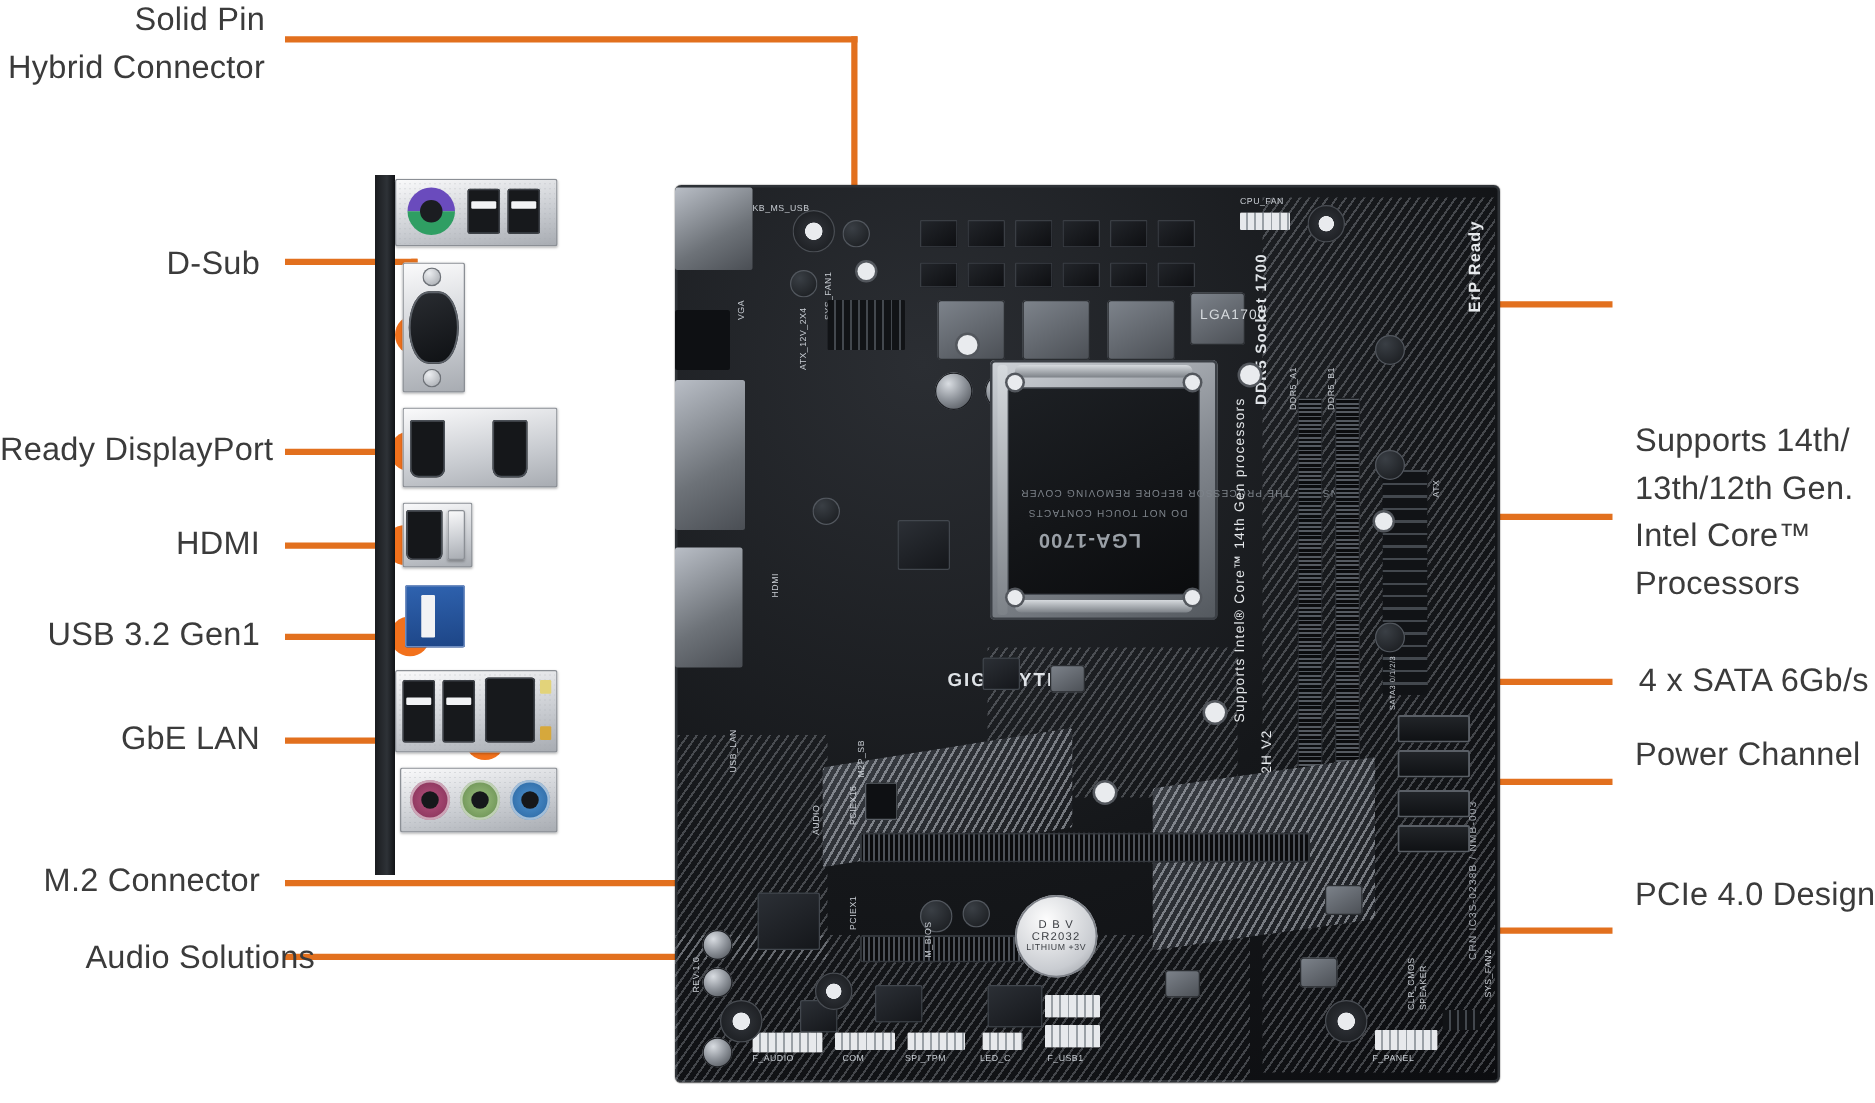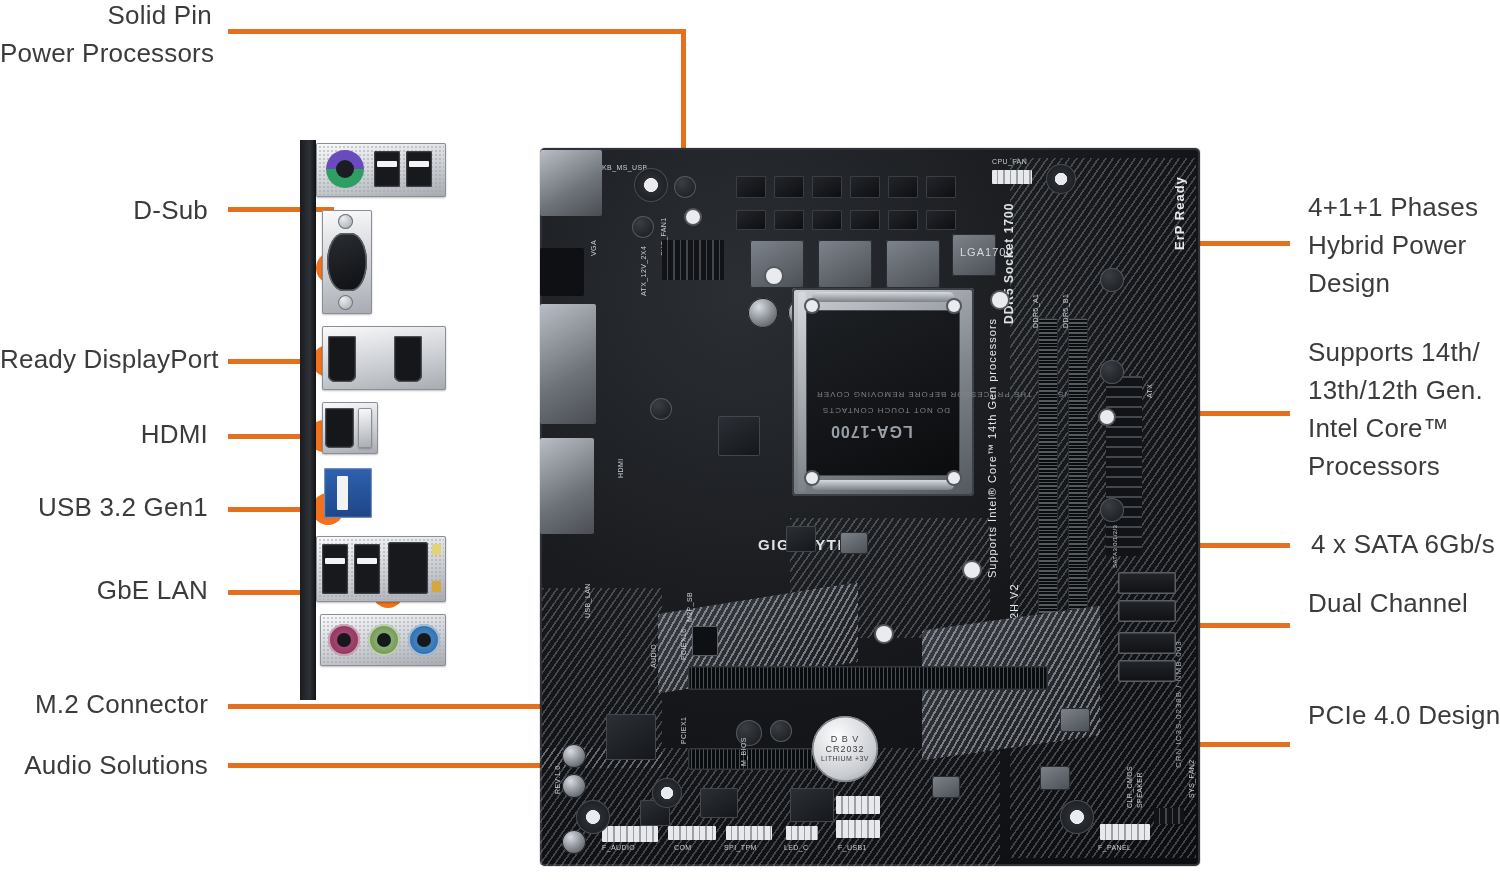--- a/index.html
+++ b/index.html
@@ -380,28 +380,27 @@
 
       <div class="cap" style="left:22px;top:596px;width:24px;height:24px;"></div>
       <div class="cap" style="left:22px;top:626px;width:24px;height:24px;"></div>
       <div class="cap" style="left:22px;top:682px;width:24px;height:24px;"></div>
       <div class="ind" style="left:500px;top:618px;width:30px;height:24px;"></div>
       <div class="ind" style="left:392px;top:628px;width:28px;height:22px;"></div>
       <div class="ind" style="left:520px;top:560px;width:30px;height:24px;"></div>
     </div>
   </div>
 
-  <div class="label right-al" style="left:0px;top:-4px;width:212px;"><span>Solid Pin</span><br><span>Power Processors</span></div>
+  <div class="label right-al" style="left:0px;top:-4px;width:212px;"><span>Solid Pin</span><br><span>Hybrid Connector</span></div>
   <div class="label right-al" style="left:0px;top:191px;width:208px;"><span>D-Sub</span></div>
   <div class="label right-al" style="left:0px;top:340px;width:212px;"><span>Ready DisplayPort</span></div>
   <div class="label right-al" style="left:0px;top:415px;width:208px;"><span>HDMI</span></div>
   <div class="label right-al" style="left:0px;top:488px;width:208px;"><span>USB 3.2 Gen1</span></div>
   <div class="label right-al" style="left:0px;top:571px;width:208px;"><span>GbE LAN</span></div>
   <div class="label right-al" style="left:0px;top:685px;width:208px;"><span>M.2 Connector</span></div>
-  <div class="label right-al" style="left:0px;top:746px;width:208px;"><span>Audio Solutions</span></div>
-
-  <div class="label left-al" style="left:1308px;top:188px;width:190px;"><span>4+1+1 Phases</span><br><span>Hybrid Power</span><br><span>Design</span></div>
+  <div class="label right-al" style="left:0px;top:746px;width:208px;padding-left:44px;"><span>Audio Solutions</span></div>
+
   <div class="label left-al" style="left:1308px;top:333px;width:196px;"><span>Supports 14th/</span><br><span>13th/12th Gen.</span><br><span>Intel Core™</span><br><span>Processors</span></div>
   <div class="label left-al" style="left:1308px;top:525px;width:190px;text-align:center;"><span>4 x SATA 6Gb/s</span></div>
-  <div class="label left-al" style="left:1308px;top:584px;width:192px;"><span>Dual Channel</span><br></div>
+  <div class="label left-al" style="left:1308px;top:584px;width:192px;"><span>Power Channel</span><br></div>
   <div class="label left-al" style="left:1308px;top:696px;width:190px;"><span>PCIe 4.0 Design</span></div>
 
 </div>
 
 </body></html>

